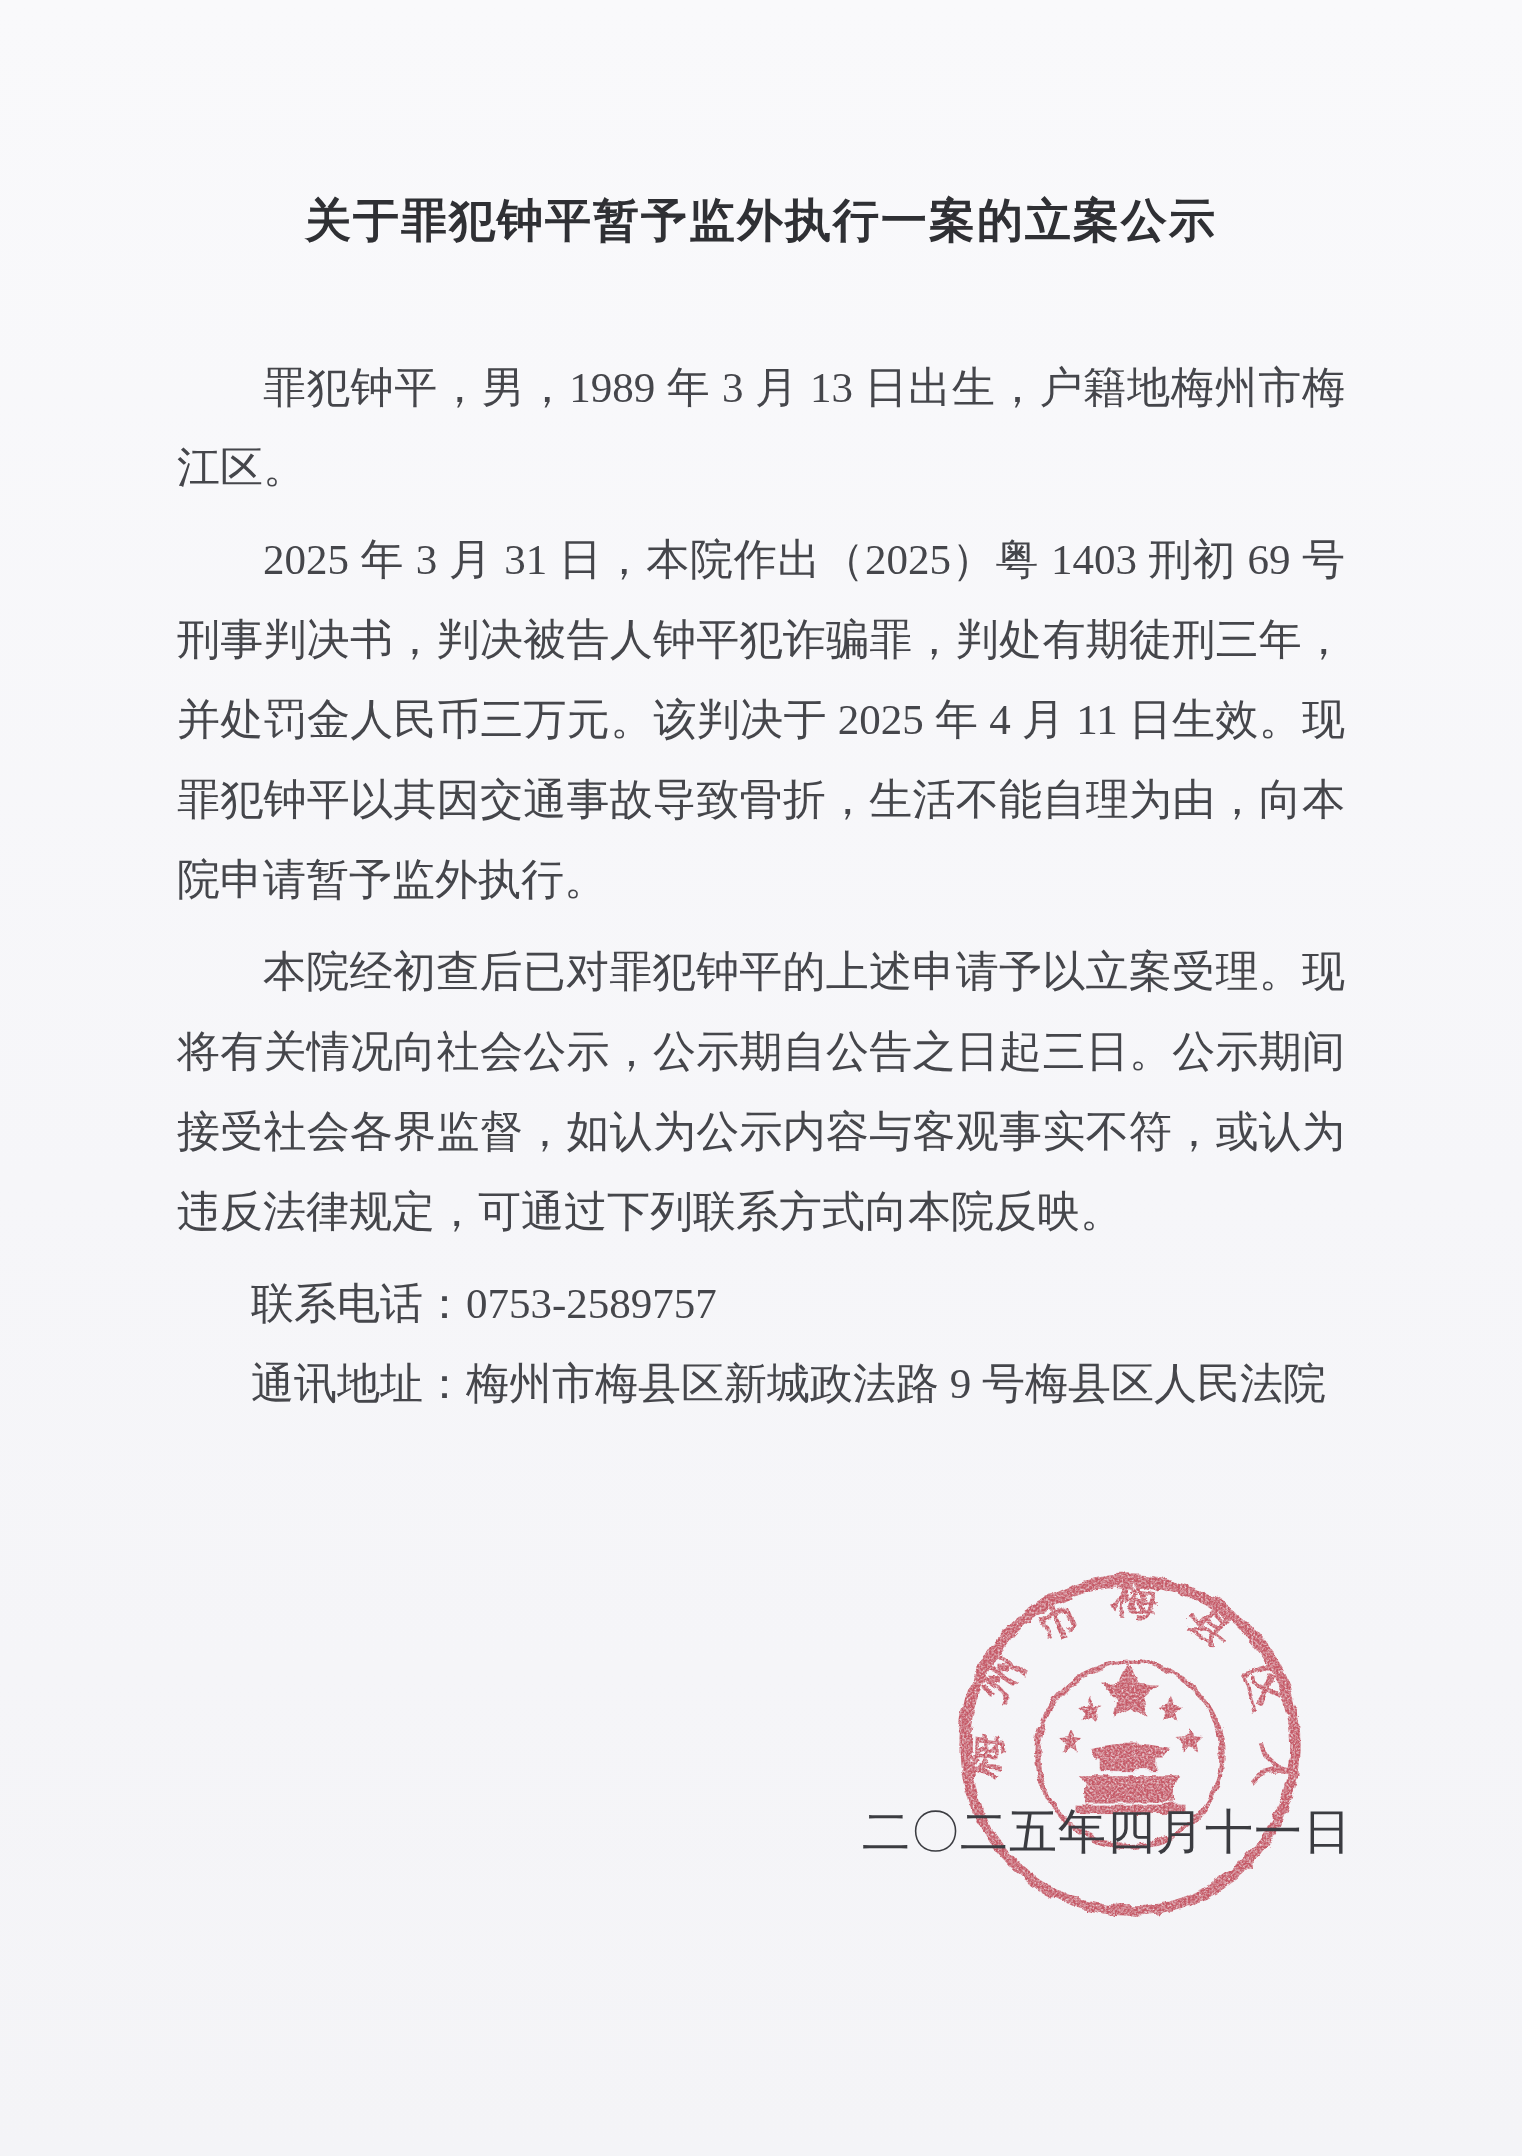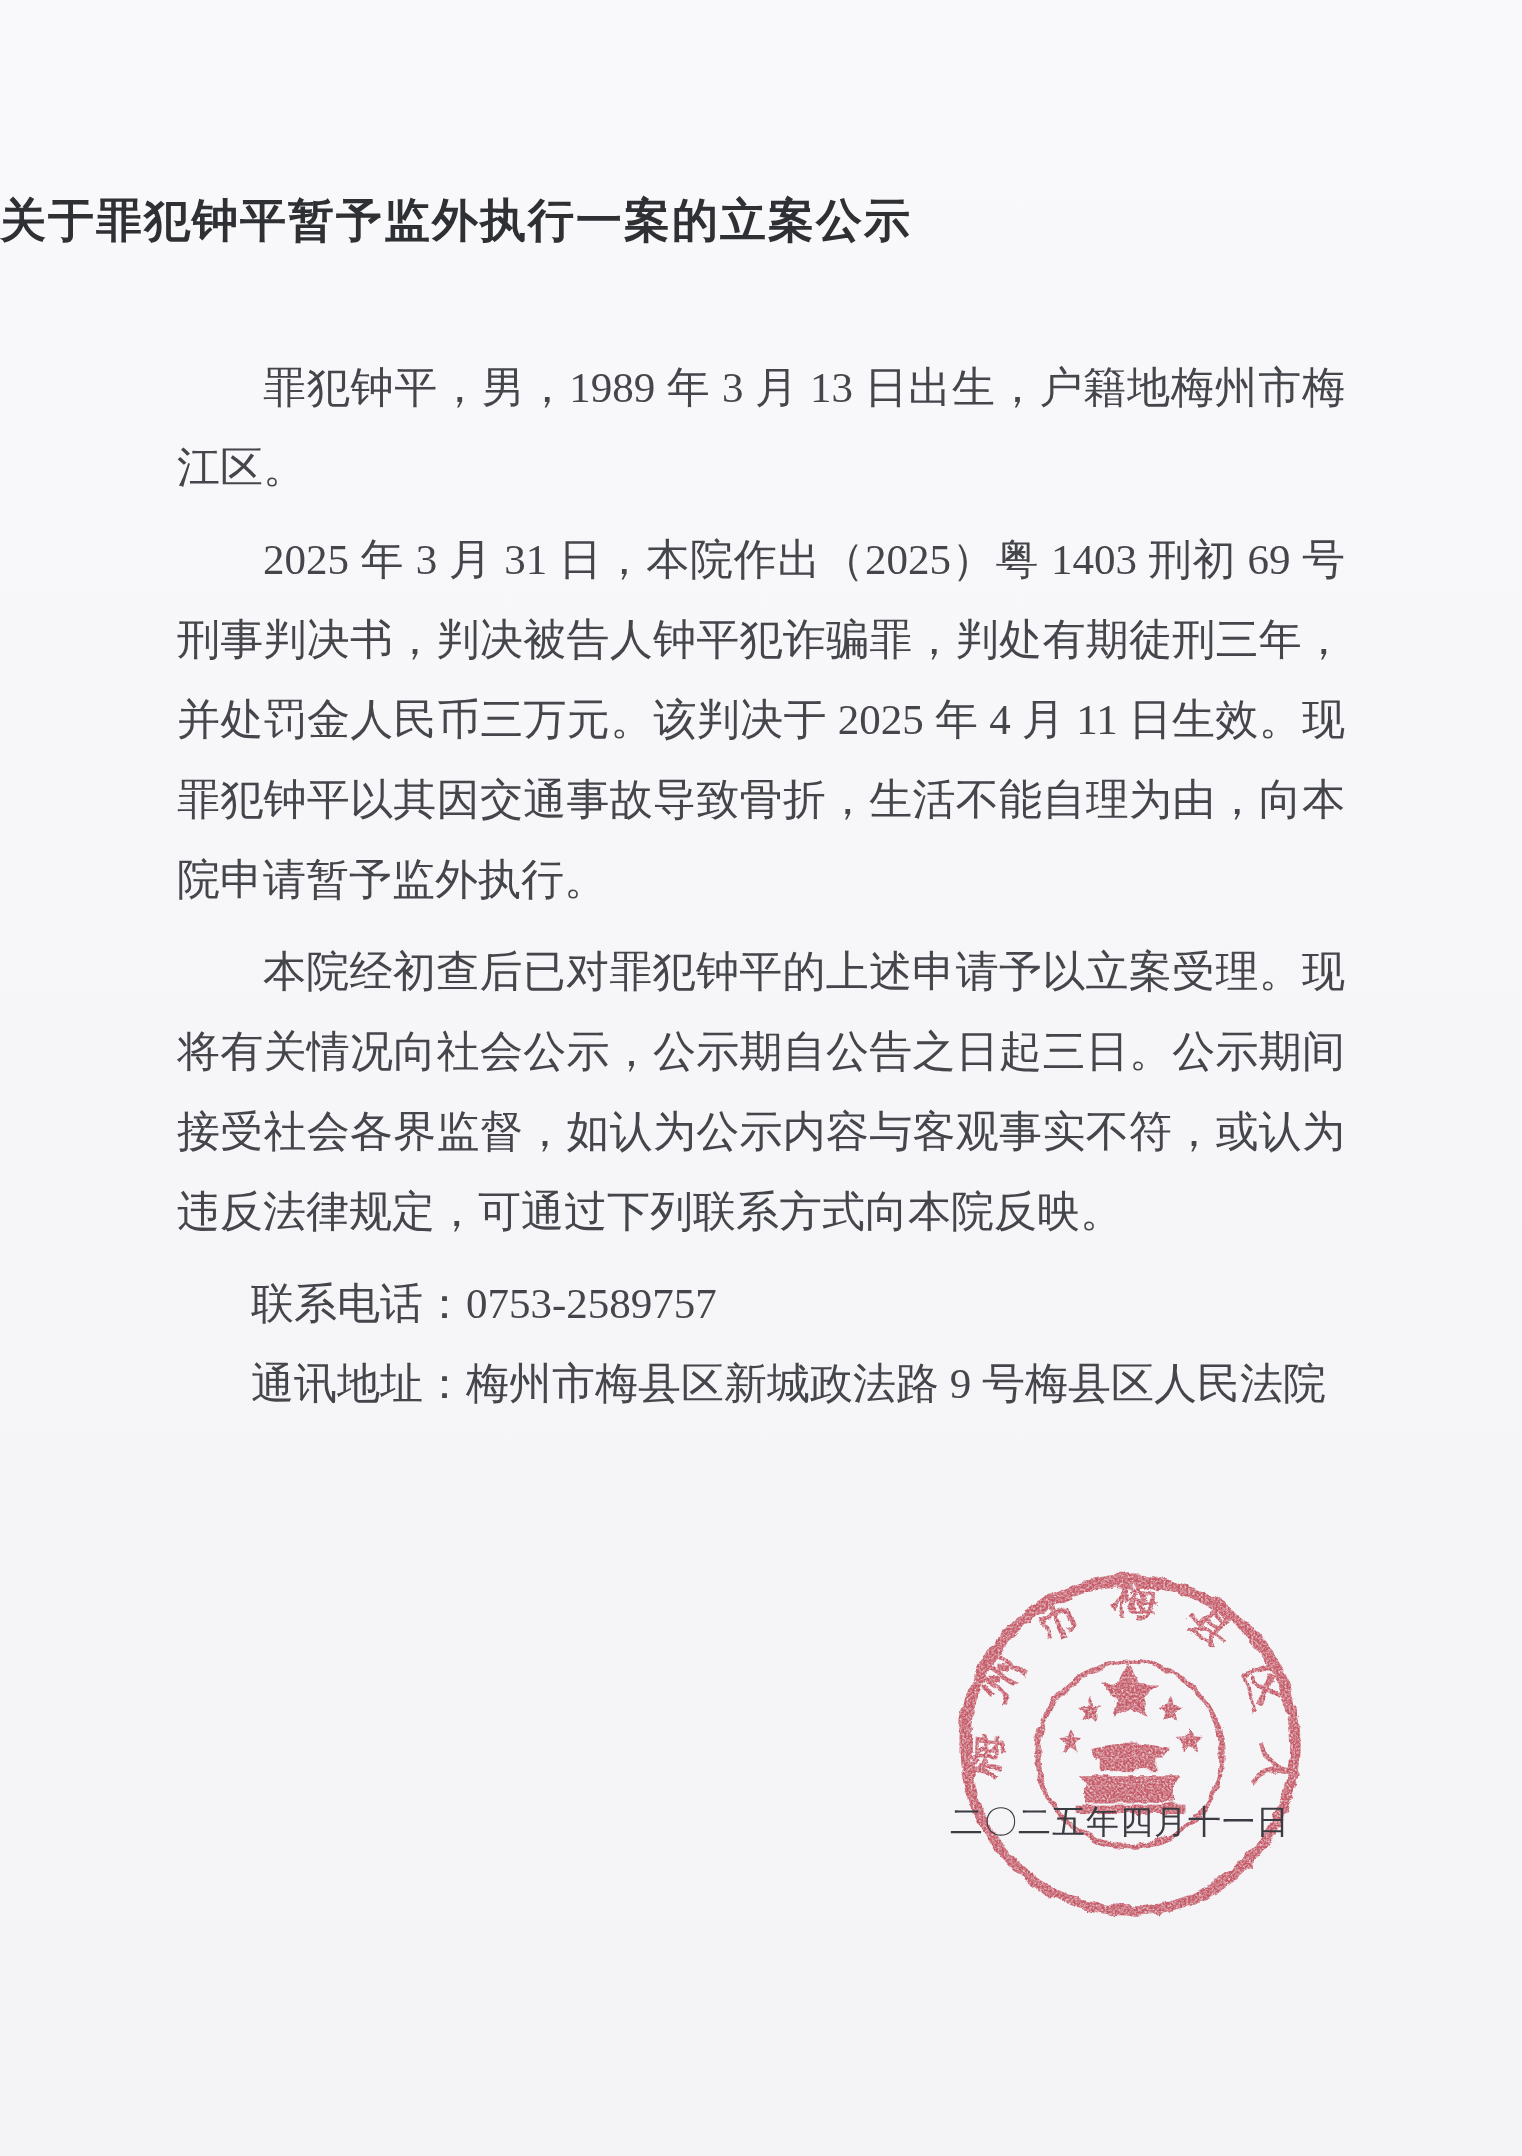--- a/index.html
+++ b/index.html
@@ -8,35 +8,35 @@
     position:relative;
     width:1522px;height:2156px;
     margin:0 auto;
     background:linear-gradient(180deg,#f9f9fb 0%,#f6f6f9 55%,#f4f4f7 100%);
     font-family:"Liberation Serif","DejaVu Serif",serif;
     color:var(--ink);
     overflow:hidden;
   }
   .doc-title{
     position:absolute;top:190px;left:0;width:100%;
-    margin:0;text-align:left;
+    margin:0;text-align:center;
     font-family:"DejaVu Sans","Liberation Sans",sans-serif;
     font-weight:bold;font-size:46px;letter-spacing:2px;
     color:#2f3034;
   }
   .doc-body{
     position:absolute;left:165px;top:336px;width:1192px;
     font-size:43px;line-height:80px;
     text-align:justify;text-justify:inter-ideograph;
   }
   .para{margin:12px;text-indent:2em;}
   .contact-line{padding-left:2em;white-space:nowrap;}
   .doc-date{
-    position:absolute;left:950px;top:1800px;z-index:4;
-    font-size:33px;letter-spacing:1px;color:#3b3c41;
+    position:absolute;left:862px;top:1800px;z-index:4;
+    font-size:48px;letter-spacing:1px;color:#3b3c41;
     white-space:nowrap;
   }
   .seal{
     position:absolute;left:950px;top:1566px;width:356px;height:356px;
     z-index:3;mix-blend-mode:multiply;opacity:.93;
   }
   .seal svg{width:100%;height:100%;display:block;}
 </style>
 </head>
 <body>

